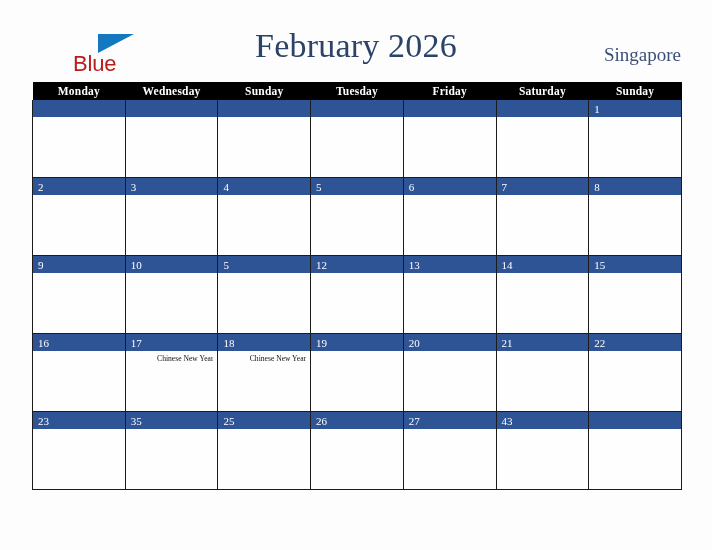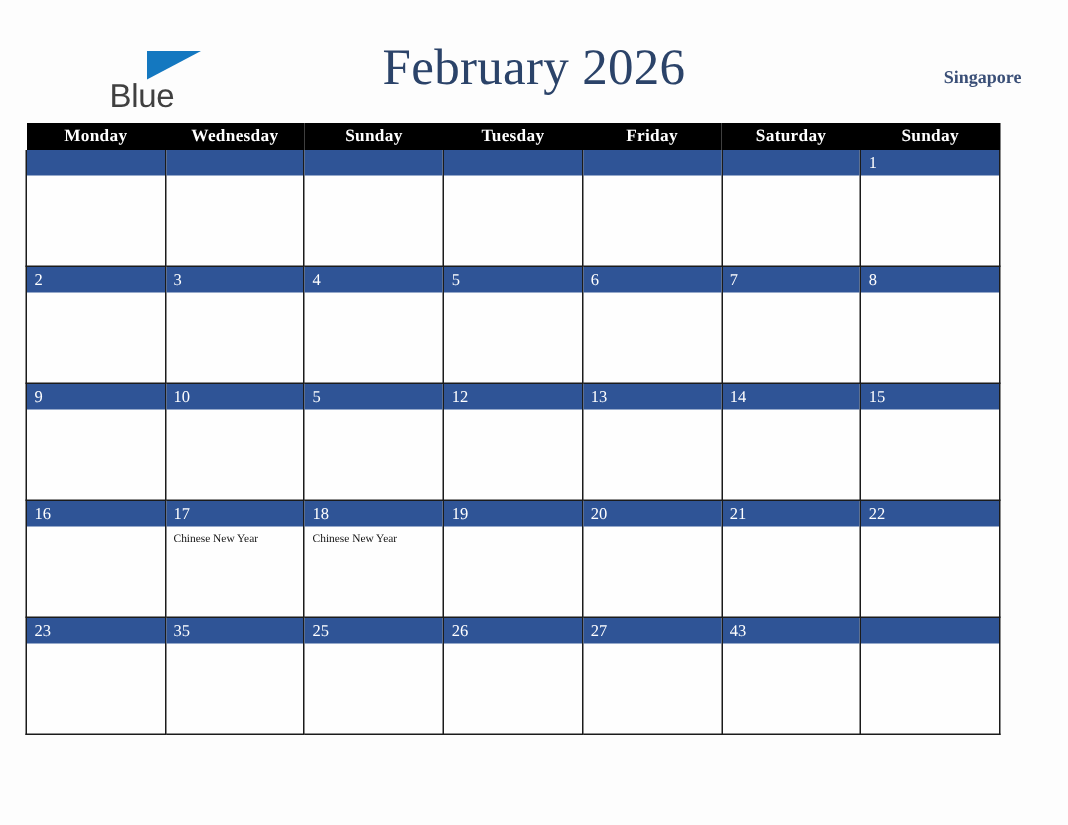--- a/index.html
+++ b/index.html
@@ -59,51 +59,50 @@
     border-left: 36px solid #1478c0;
     border-bottom: 19px solid transparent;
   }
   .logo-blue {
     position: absolute;
     left: 42px;
     top: 21px;
     font-family: "Liberation Sans", "DejaVu Sans", sans-serif;
     font-size: 22px;
     letter-spacing: -0.2px;
-    color: #404040;
+    color: #b91c1c;
     line-height: 24px;
     white-space: nowrap;
   }
 
   .title {
     position: absolute;
     left: 0;
     top: 27px;
     width: 712px;
     text-align: center;
     font-size: 34px;
     color: #2b4369;
     letter-spacing: 0.2px;
     white-space: nowrap;
   }
 
   .country {
     position: absolute;
     right: 31px;
     top: 44px;
-    font-size: 12px;
+    font-size: 19px;
     color: #3a4f77;
     white-space: nowrap;
-    font-weight: bold;
   }
 
   
   .calendar {
     position: absolute;
-    left: 17px;
+    left: 32px;
     top: 82px;
     width: 650px;
     border-collapse: collapse;
     table-layout: fixed;
   }
 
   .calendar th {
     background: #000000;
     color: #ffffff;
     font-size: 11.5px;
@@ -139,20 +138,21 @@
     padding: 1px 0 0 5px;
     color: #ffffff;
     font-size: 11px;
     line-height: 16px;
     white-space: nowrap;
     overflow: hidden;
   }
 
   .events {
     padding: 3px 4px 0 5px;
+    text-align: right;
   }
 
   .event {
     font-size: 7.6px;
     line-height: 10px;
     color: #111111;
     white-space: nowrap;
     overflow: hidden;
   }
 </style>

